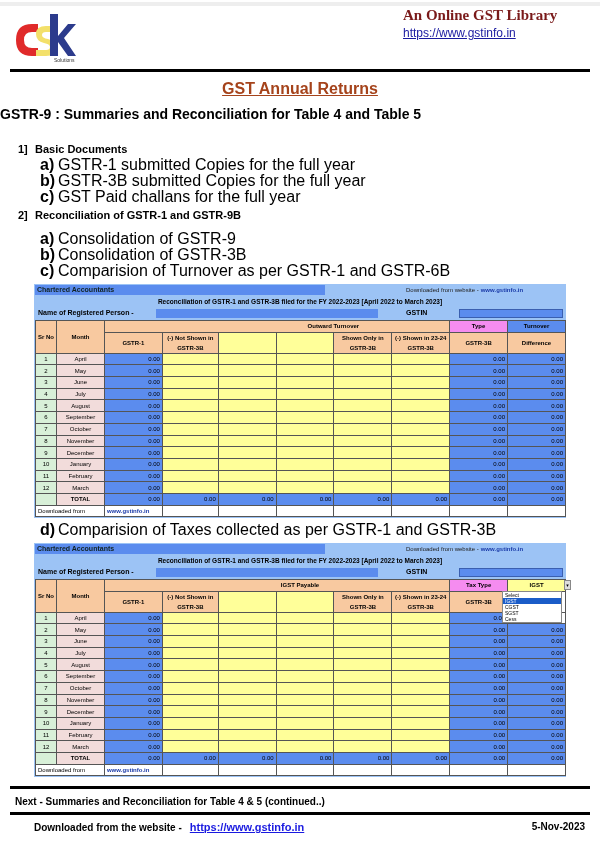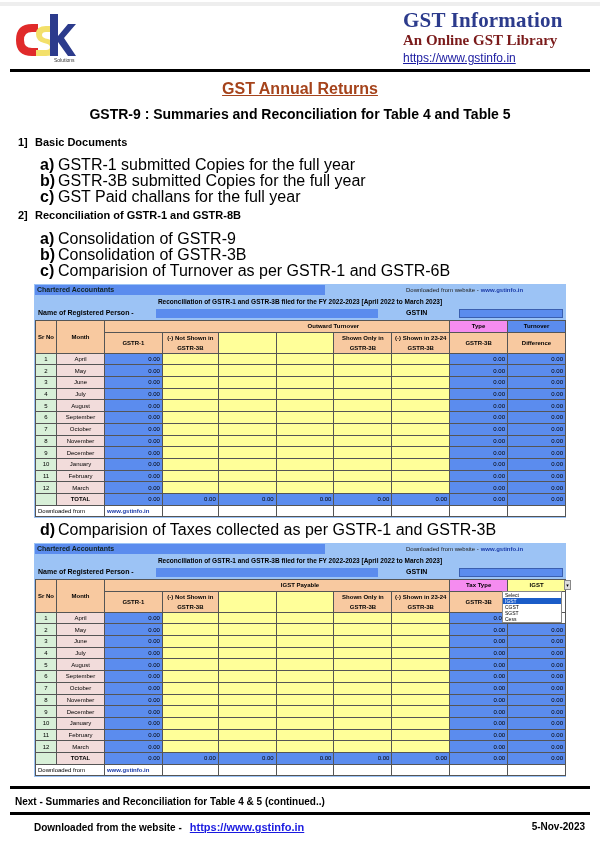--- a/index.html
+++ b/index.html
@@ -5,21 +5,21 @@
   * { box-sizing: border-box; margin: 0; padding: 0; }
   body { width: 600px; height: 843px; background: #fff; font-family: "Liberation Sans", sans-serif; color: #000; position: relative; overflow: hidden; }
   .topline { position: absolute; top: 2px; left: 0; width: 600px; height: 4px; background: #eee; }
   .logo { position: absolute; left: 12px; top: 12px; width: 70px; height: 50px; }
   .brand { position: absolute; right: 32px; top: 8px; text-align: left; width: 165px; }
   .brand .t1 { font-family: "Liberation Serif", serif; font-size: 21px; color: #2c3b8c; font-weight: bold; letter-spacing: 0.2px; }
   .brand .t2 { font-family: "Liberation Serif", serif; font-size: 15px; color: #7a1a1a; font-weight: bold; margin-top: -1px; }
   .brand .t3 { font-size: 12px; color: #1a1aa0; text-decoration: underline; margin-top: 2px; }
   .rule { position: absolute; left: 10px; width: 580px; height: 3px; background: #000; }
   .title { position: absolute; top: 80px; width: 600px; text-align: center; font-size: 16px; color: #a5431b; font-weight: bold; text-decoration: underline; }
-  .subtitle { position: absolute; top: 106px; width: 600px; text-align: center; font-size: 14px; font-weight: bold; }
+  .subtitle { position: absolute; top: 106px; width: 600px; text-align: left; font-size: 14px; font-weight: bold; }
   .sec { position: absolute; left: 18px; font-size: 11px; font-weight: bold; }
   .sec .num { display: inline-block; width: 17px; }
   .item { position: absolute; left: 40px; font-size: 16px; }
   .item .lt { display: inline-block; width: 18px; font-weight: bold; }
   .sheet { position: absolute; left: 34px; width: 532px; background: #9cc3f5; font-size: 6px; }
   .sheet .ca { position: absolute; left: 1px; top: 1px; width: 290px; height: 10px; background: #5b8cee; font-weight: bold; font-size: 7px; padding-left: 2px; line-height: 10px; color: #122; }
   .sheet .dl { position: absolute; left: 372px; top: 1px; font-size: 6px; line-height: 10px; color: #222; }
   .sheet .dl b { color: #1a3aa8; margin-left: 2px; }
   .sheet .recon { position: absolute; left: 0; top: 12px; width: 532px; text-align: center; font-weight: bold; font-size: 6.5px; line-height: 11px; }
   .sheet .nameline { position: absolute; left: 4px; top: 24px; font-weight: bold; font-size: 7px; line-height: 10px; }
@@ -59,39 +59,38 @@
     <path d="M4 28 Q4 12 20 12 L26 12 L26 20 L20 20 Q12 20 12 28 Q12 36 20 36 L26 36 L26 44 L20 44 Q4 44 4 28Z" fill="#e02a2a"></path>
     <circle cx="17" cy="28" r="4" fill="#fff"></circle>
     <path d="M24 22 Q24 14 34 14 L40 14 L40 20 L34 20 Q30 20 30 23 Q30 26 36 27 Q44 29 44 36 Q44 44 34 44 L24 44 L24 38 L34 38 Q38 38 38 35 Q38 32 32 31 Q24 29 24 22Z" fill="#f3e06a"></path>
     <rect x="38" y="2" width="8" height="42" fill="#2c3b8c"></rect>
     <path d="M46 24 L56 12 L64 12 L52 26 L64 44 L56 44 L46 30Z" fill="#2c3b8c"></path>
     <text x="42" y="50" font-size="5" fill="#333" font-family="Liberation Sans, sans-serif">Solutions</text>
   </svg>
 </div>
 
 <div class="brand">
-  <div class="t1">GST Information</div>
   <div class="t2">An Online GST Library</div>
   <div class="t3">https://www.gstinfo.in</div>
 </div>
 
 <div class="rule" style="top:69px"></div>
 
 <div class="title">GST Annual Returns</div>
 <div class="subtitle">GSTR-9 : Summaries and Reconciliation for Table 4 and Table 5</div>
 
-<div class="sec" style="top:136px">
+<div class="sec" style="top:143px">
   <span class="num">1]</span><span>Basic Documents</span>
 </div>
 <div class="item" style="top:156px"><span class="lt">a)</span><span>GSTR-1 submitted Copies for the full year</span></div>
 <div class="item" style="top:172px"><span class="lt">b)</span><span>GSTR-3B submitted Copies for the full year</span></div>
 <div class="item" style="top:188px"><span class="lt">c)</span><span>GST Paid challans for the full year</span></div>
 
 <div class="sec" style="top:209px">
-  <span class="num">2]</span><span>Reconciliation of GSTR-1 and GSTR-8B</span>
+  <span class="num">2]</span><span>Reconciliation of GSTR-1 and GSTR-9B</span>
 </div>
 <div class="item" style="top:230px"><span class="lt">a)</span><span>Consolidation of GSTR-9</span></div>
 <div class="item" style="top:246px"><span class="lt">b)</span><span>Consolidation of GSTR-3B</span></div>
 <div class="item" style="top:262px"><span class="lt">c)</span><span>Comparision of Turnover as per GSTR-1 and GSTR-6B</span></div>
 
 <div class="sheet" id="sheet1" style="top:284px; height:234px;">
   <div class="ca">Chartered Accountants</div>
   <div class="dl"><span>Downloaded from website -</span><b>www.gstinfo.in</b></div>
   <div class="recon">Reconciliation of GSTR-1 and GSTR-3B filed for the FY 2022-2023 [April 2022 to March 2023]</div>
   <div class="nameline">Name of Registered Person -</div>

